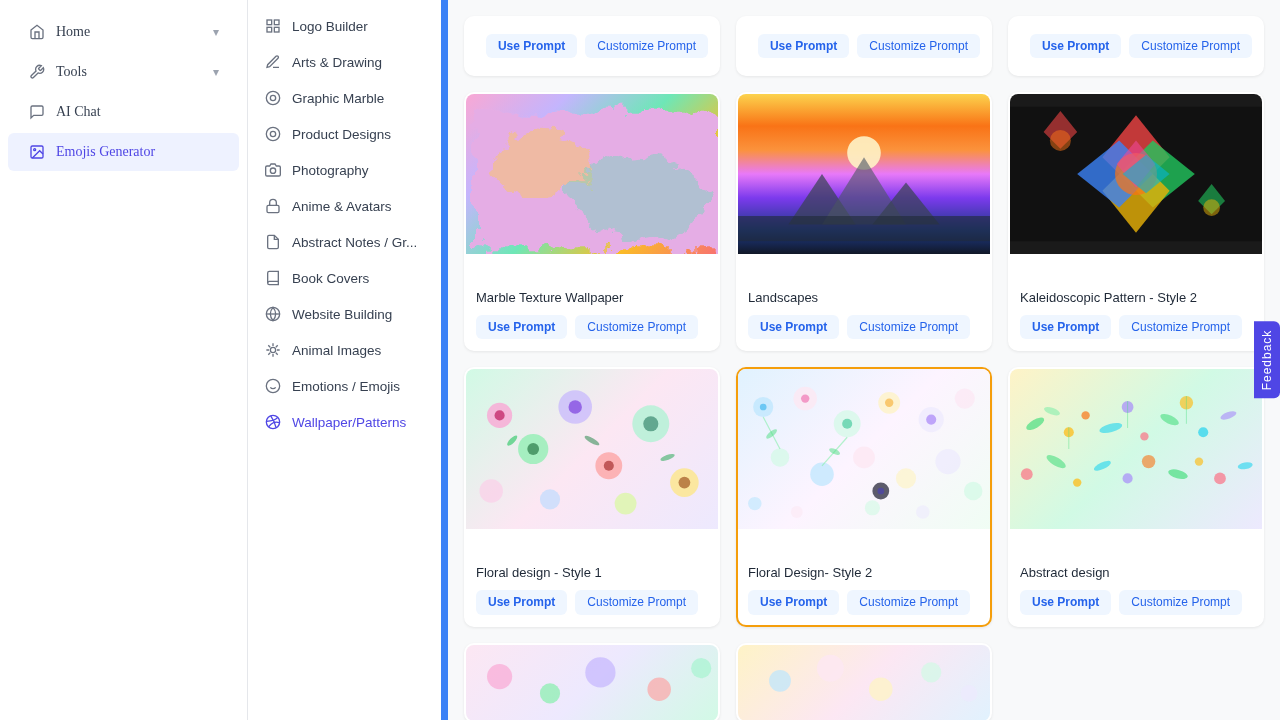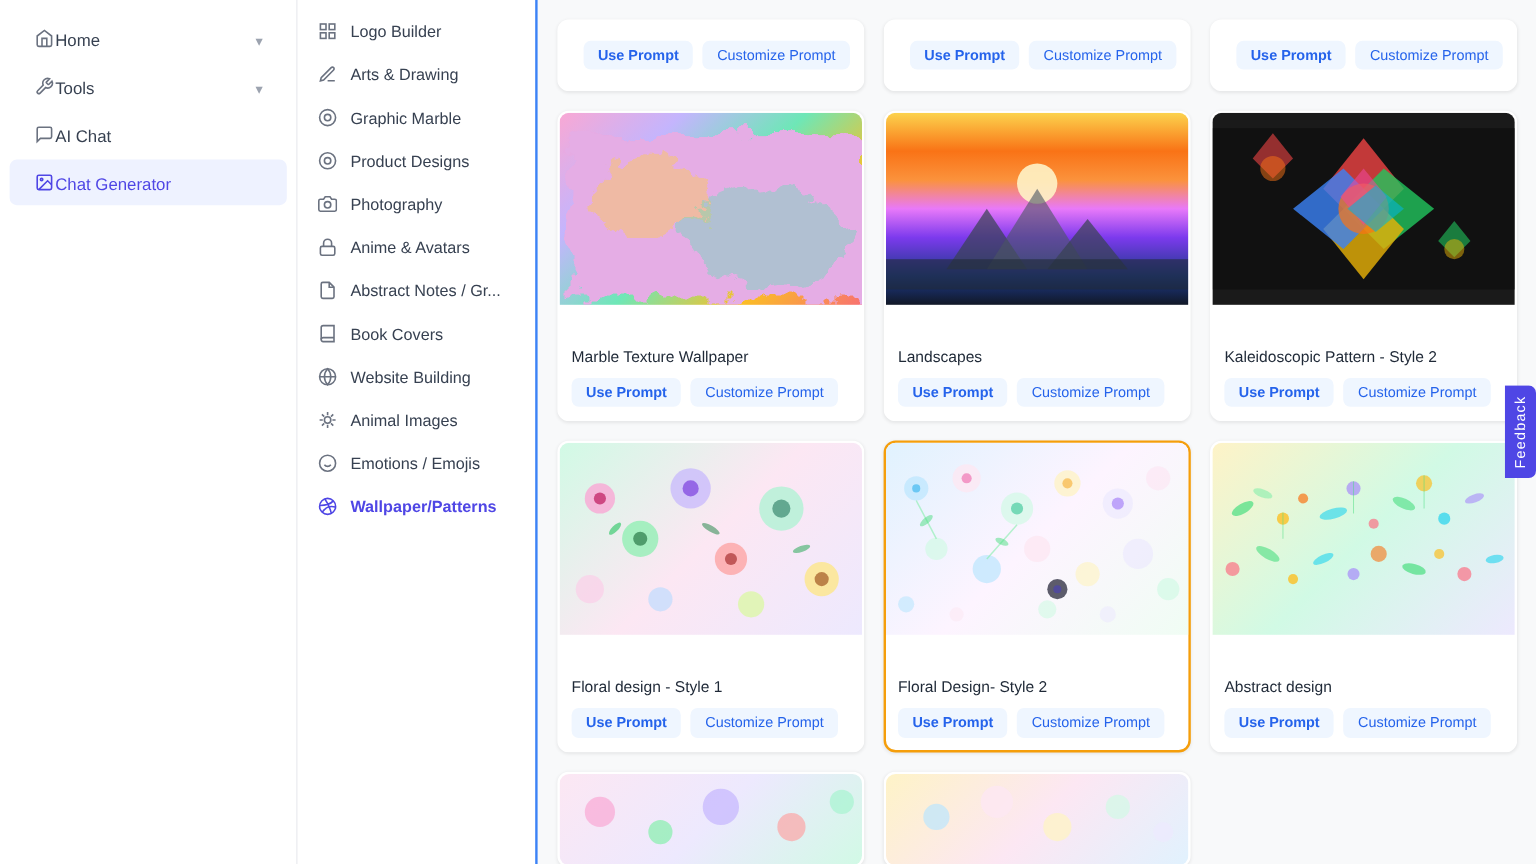--- a/index.html
+++ b/index.html
@@ -11,52 +11,54 @@
       min-width: 248px;
       background: #fff;
       border-right: 1px solid #e5e7eb;
       display: flex;
       flex-direction: column;
       padding: 12px 0;
       overflow-y: auto;
     }
     .sidebar-nav-item {
       display: flex;
-      align-items: flex-end;
+      align-items: center;
+      gap: 10px;
       padding: 10px 20px;
       cursor: pointer;
       font-size: 14px;
       color: #374151;
       border-radius: 6px;
       margin: 1px 8px;
+      font-family: Liberation Serif, serif;
     }
     .sidebar-nav-item.active { color: #4f46e5; background: #eef2ff; }
     .sidebar-nav-item .icon { width: 18px; height: 18px; display: flex; align-items: center; justify-content: center; flex-shrink: 0; }
     .sidebar-nav-item .chevron { margin-left: auto; font-size: 12px; color: #9ca3af; }
     .sidebar-nav-item .label { flex: 1; }
 
     
     .category-nav {
       width: 200px;
       min-width: 200px;
       background: #fff;
-      border-right: 2px solid #3b82f6;
+      border-right: 7px solid #3b82f6;
       overflow-y: auto;
       padding: 8px 0;
     }
     .category-item {
       display: flex;
       align-items: center;
       gap: 10px;
       padding: 9px 16px;
       cursor: pointer;
       font-size: 13.5px;
       color: #374151;
     }
-    .category-item.active { color: #4f46e5; font-weight: 700; }
+    .category-item.active { color: #4f46e5; font-weight: 400; }
     .category-item .cat-icon { width: 18px; height: 18px; display: flex; align-items: center; justify-content: center; flex-shrink: 0; color: #6b7280; }
     .category-item.active .cat-icon { color: #4f46e5; }
 
     
     .main-content {
       flex: 1;
       overflow-y: auto;
       padding: 16px;
       background: #f8f9fa;
     }
@@ -196,21 +198,21 @@
     <span class="label">AI Chat</span>
   </div>
   <div class="sidebar-nav-item active">
     <span class="icon">
       <svg width="16" height="16" viewBox="0 0 24 24" fill="none" stroke="#4f46e5" stroke-width="2">
           <rect x="3" y="3" width="18" height="18" rx="2"></rect>
           <circle cx="8.5" cy="8.5" r="1.5"></circle>
           <polyline points="21 15 16 10 5 21"></polyline>
         </svg>
     </span>
-    <span class="label">Chat Generator</span>
+    <span class="label">Emojis Generator</span>
   </div>
 </div>
 
 <div class="category-nav">
   <div class="category-item">
     <span class="cat-icon">
       <svg width="16" height="16" viewBox="0 0 24 24" fill="none" stroke="currentColor" stroke-width="2">
           <rect x="3" y="3" width="7" height="7"></rect>
           <rect x="14" y="3" width="7" height="7"></rect>
           <rect x="3" y="14" width="7" height="7"></rect>

